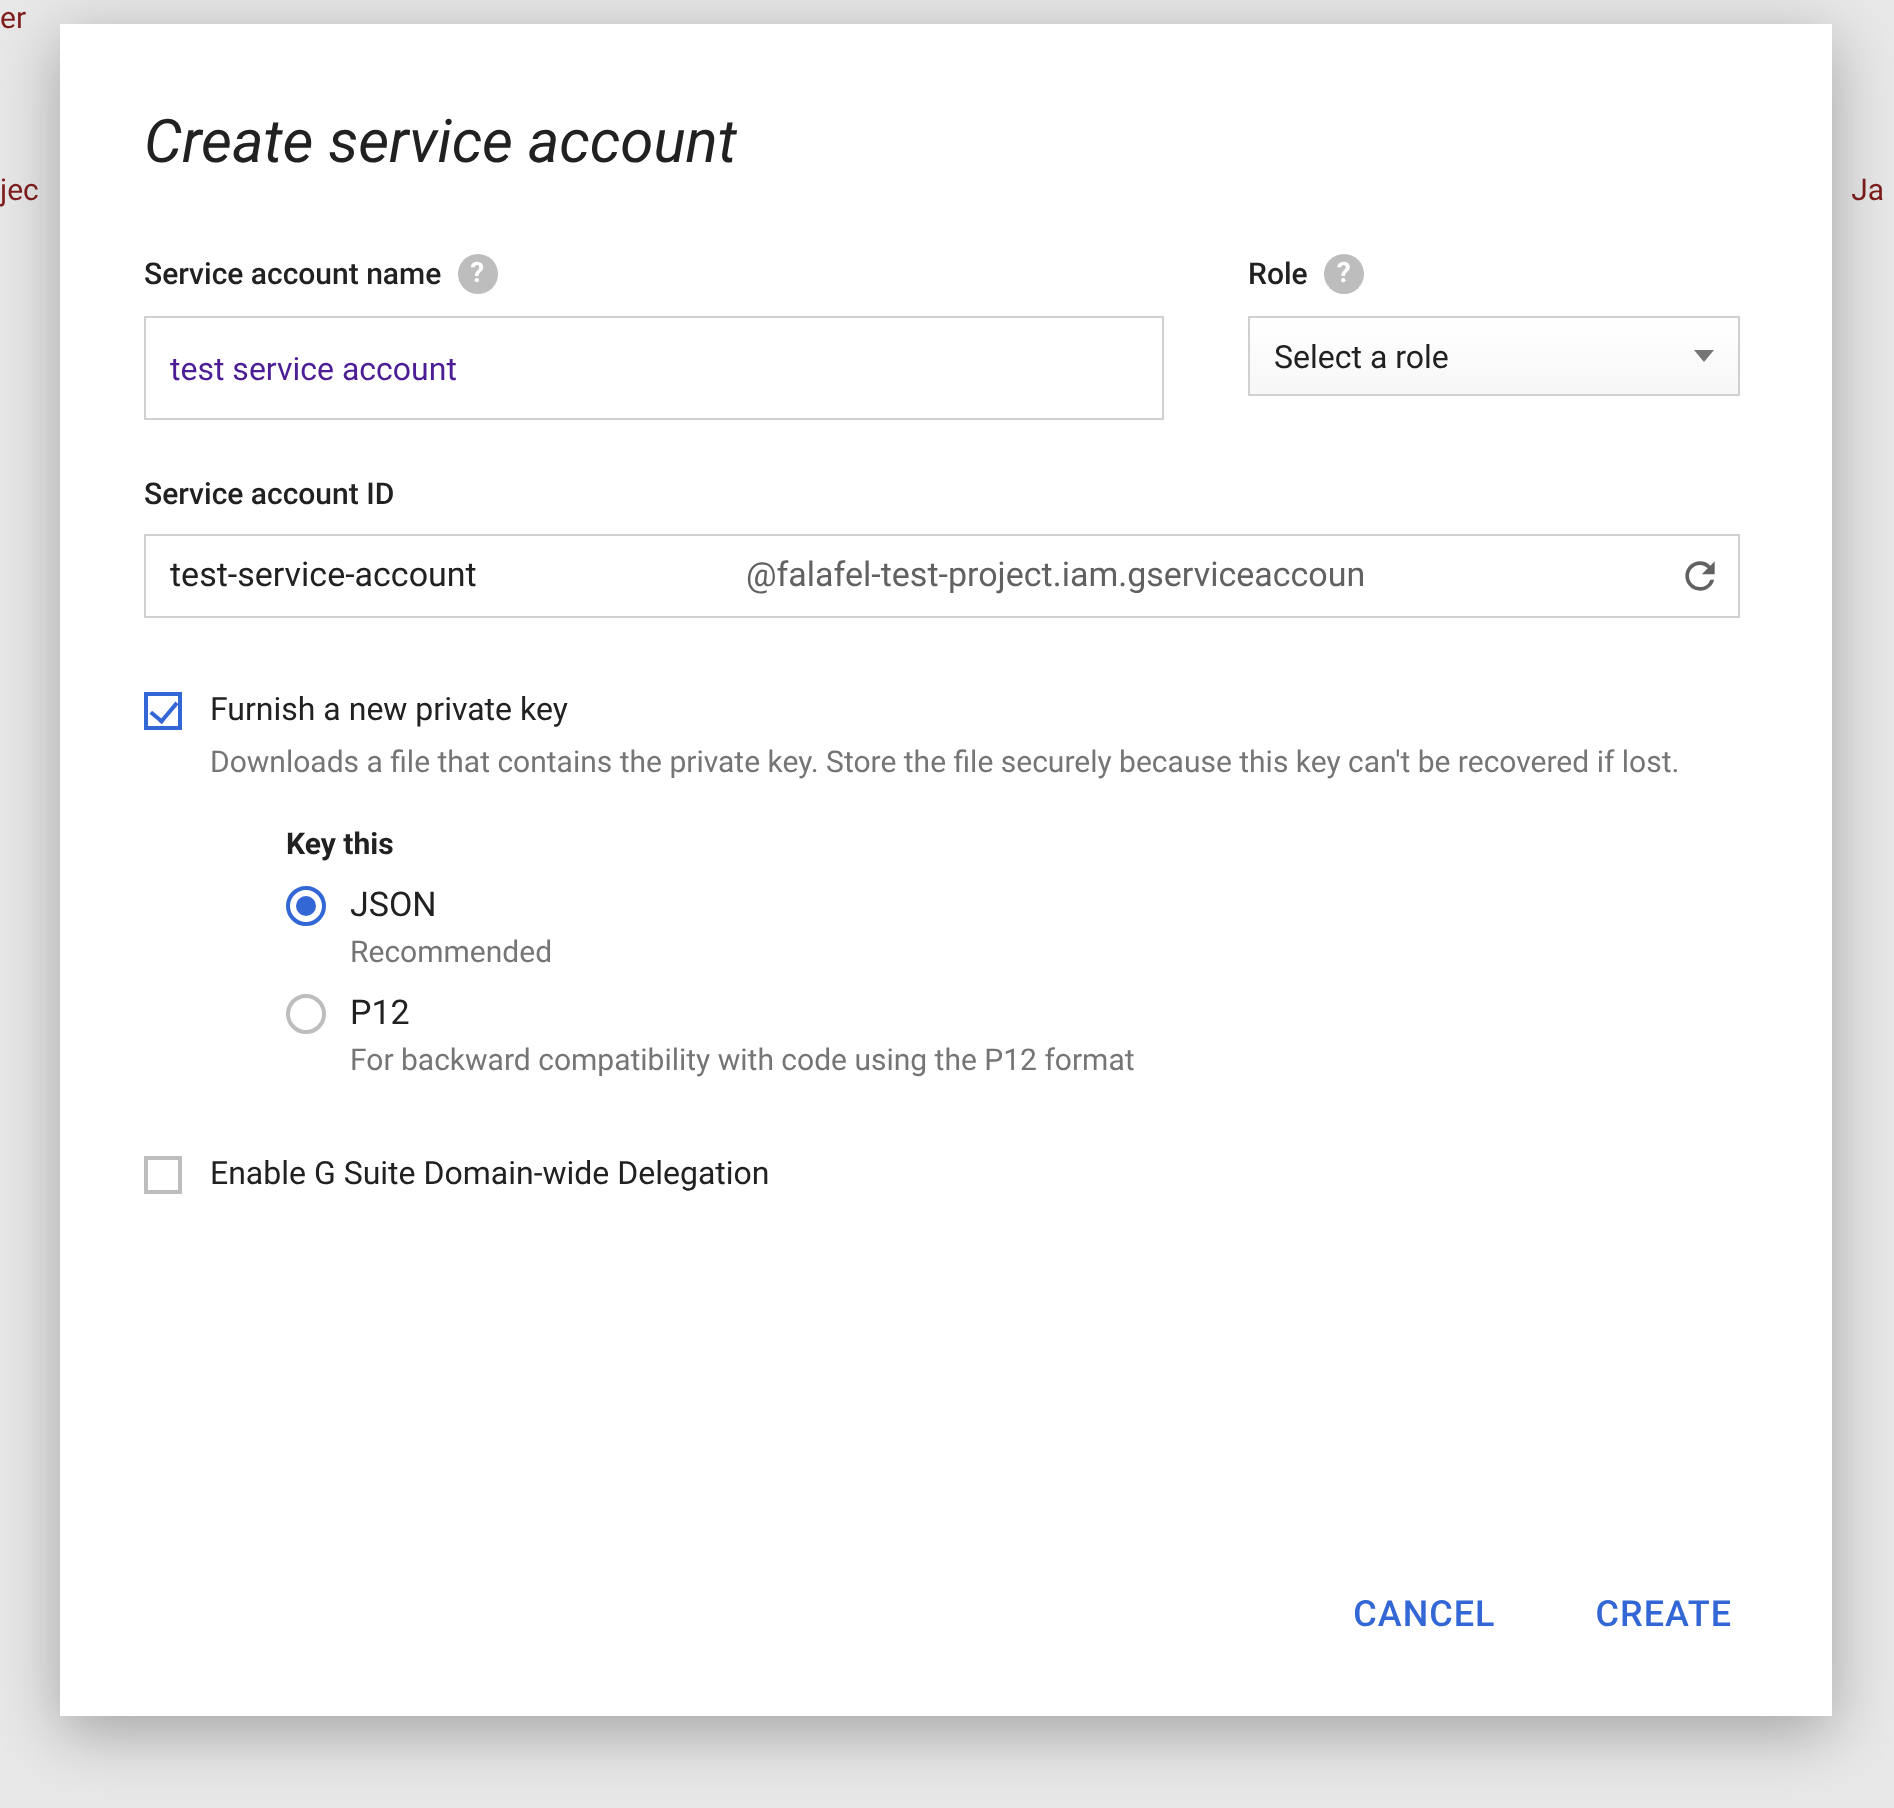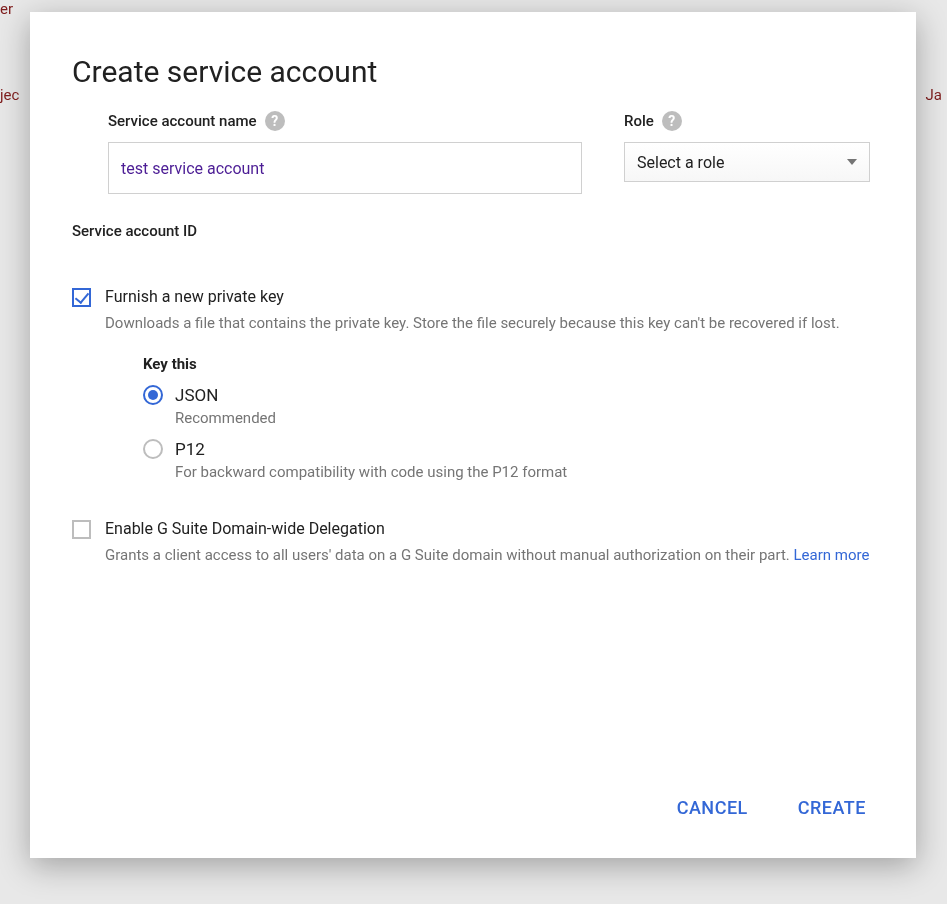--- a/index.html
+++ b/index.html
@@ -32,32 +32,33 @@
       background: #fff;
       box-shadow: 0 8px 30px rgba(0,0,0,0.3);
       padding: 42px 46px 32px 42px;
       display: flex;
       flex-direction: column;
     }
     .dialog-title {
       font-size: 30px;
       font-weight: 400;
       color: #212121;
-      margin-bottom: 22px;
+      margin-bottom: 38px;
+      font-style: italic;
     }
     .form-row {
       display: flex;
       gap: 42px;
       margin-bottom: 28px;
     }
     .field {
       display: flex;
       flex-direction: column;
     }
-    .field.wide { flex: 1; margin-left: 36px; }
+    .field.wide { flex: 1; }
     .field.role { width: 246px; }
     .field-label-row {
       display: flex;
       align-items: center;
       gap: 8px;
       margin-bottom: 11px;
     }
     .field-label {
       font-size: 15px;
       font-weight: 500;
@@ -281,20 +282,29 @@
         <span>Select a role</span>
         <span class="dropdown-arrow"></span>
       </div>
     </div>
   </div>
 
   <div class="field id-row">
     <div class="field-label-row">
       <span class="field-label">Service account ID</span>
     </div>
+    <div class="id-input-group">
+      <input type="text" class="id-input" value="test-service-account" style="">
+      <span class="id-suffix">@falafel-test-project.iam.gserviceaccoun</span>
+      <span class="refresh-btn">
+        <svg viewBox="0 0 24 24">
+          <path fill="currentColor" d="M17.65 6.35A7.958 7.958 0 0 0 12 4c-4.42 0-7.99 3.58-7.99 8s3.57 8 7.99 8c3.73 0 6.84-2.55 7.73-6h-2.08A5.99 5.99 0 0 1 12 18c-3.31 0-6-2.69-6-6s2.69-6 6-6c1.66 0 3.14.69 4.22 1.78L13 11h7V4l-2.35 2.35z"></path>
+        </svg>
+      </span>
+    </div>
   </div>
 
   <div class="check-section">
     <div class="checkbox checked"></div>
     <div class="check-content">
       <div class="check-label">Furnish a new private key</div>
       <div class="check-desc">Downloads a file that contains the private key. Store the file securely because this key can't be recovered if lost.</div>
 
       <div class="key-type-block">
         <div class="key-type-title">Key this</div>
@@ -311,23 +321,20 @@
         </div>
         <div class="radio-desc">For backward compatibility with code using the P12 format</div>
       </div>
     </div>
   </div>
 
   <div class="check-section">
     <div class="checkbox"></div>
     <div class="check-content">
       <div class="check-label">Enable G Suite Domain-wide Delegation</div>
-      <div class="check-desc">
-        <span>Grants a client access to all users' data on a G Suite domain without manual authorization on their part. </span><span class="learn-link">Learn more</span>
-      </div>
     </div>
   </div>
 
   <div class="button-row">
     <button class="flat-button">CANCEL</button>
     <button class="flat-button">CREATE</button>
   </div>
 
 </div>
 

